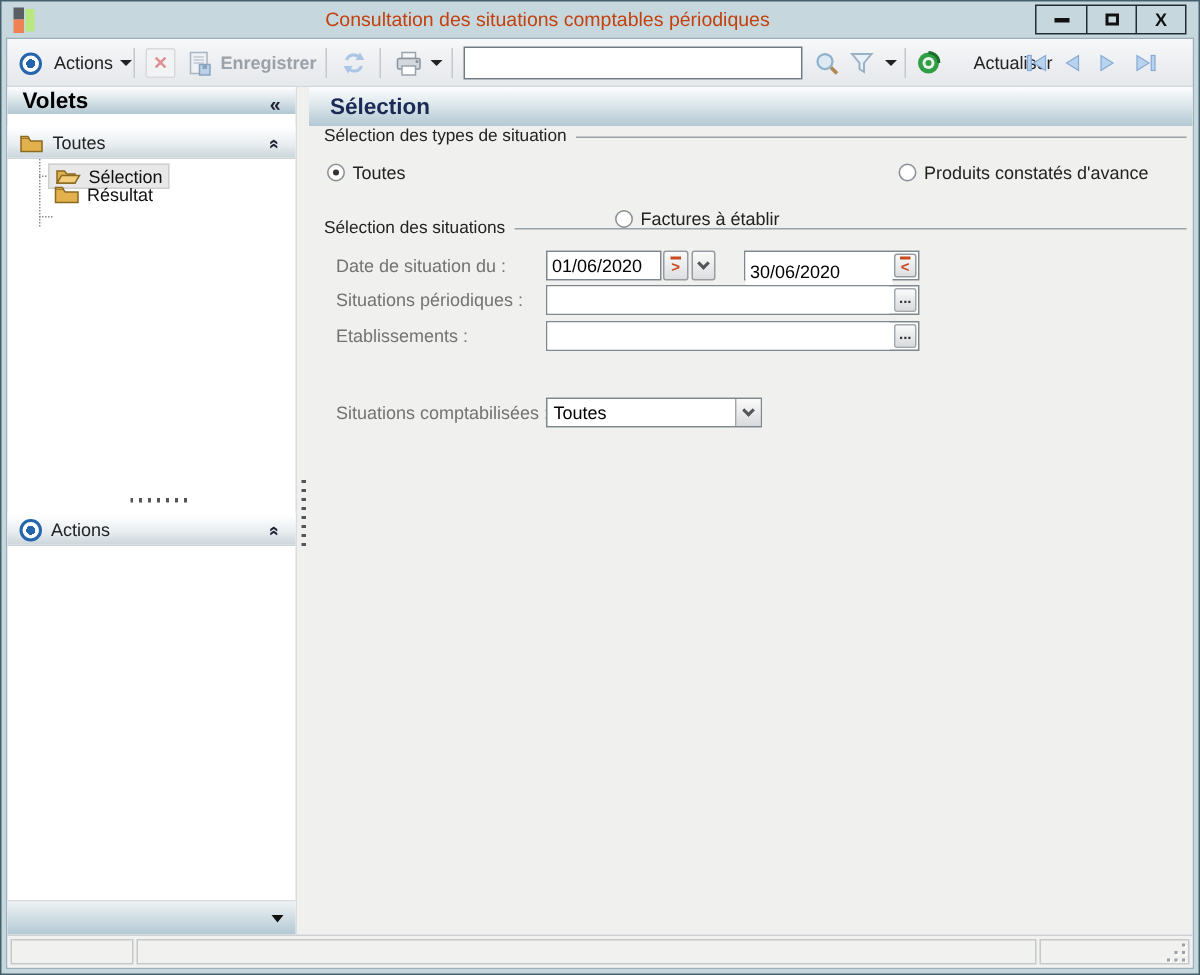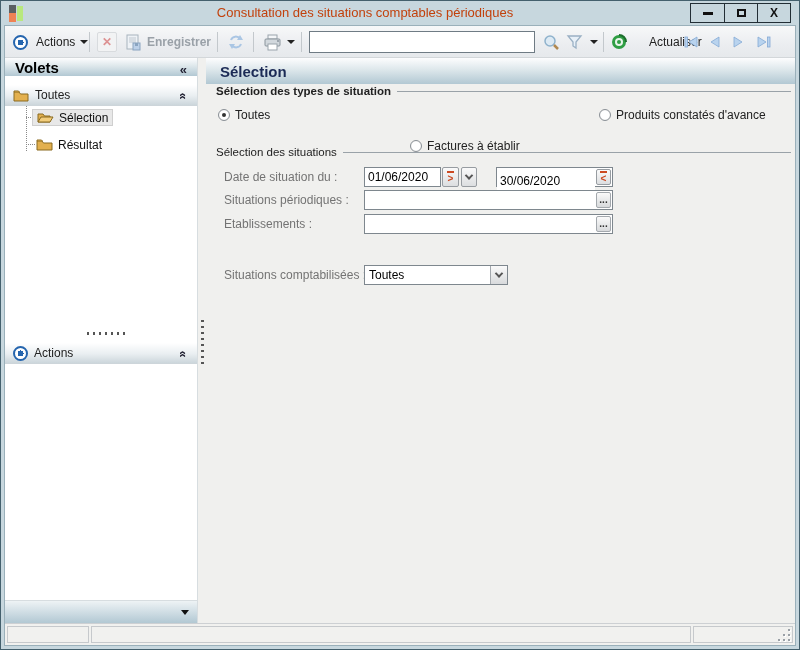--- a/index.html
+++ b/index.html
@@ -228,21 +228,21 @@
           <div class="vline"></div>
           <div class="hline" style="top:11px;"></div>
           <div class="hline" style="top:38px;"></div>
           <div class="tree-item sel" style="top:3px;">
             <svg width="17" height="13" viewBox="0 0 17 13">
               <path d="M1 3 L6 3 L7.5 5 L13 5 L13 11 L1 11 Z" fill="#e3b04e" stroke="#8a6a20"></path>
               <path d="M4 6 L16 6 L13 11 L1 11 Z" fill="#f2cd7c" stroke="#8a6a20"></path>
             </svg>
             <span class="lbl">Sélection</span>
           </div>
-          <div class="tree-item" style="top:30px;">
+          <div class="tree-item" style="top:15px;">
             <svg width="17" height="13" viewBox="0 0 17 13">
               <path d="M1 3 L6 3 L7.5 5 L16 5 L16 12 L1 12 Z" fill="#e3b04e" stroke="#8a6a20"></path>
               <path d="M1 3 L1 2 L5.5 2 L6.5 3" fill="#e3b04e" stroke="#8a6a20"></path>
             </svg>
             <span class="lbl">Résultat</span>
           </div>
         </div>
         <div class="hsplit-dots"></div>
         <div class="group-header actions-header">
           <span class="target-icon" style="margin-left:8px;"></span>
@@ -256,21 +256,21 @@
 
       <div class="vsplit">
         <div class="vdots"></div>
       </div>
 
       <div class="mainpanel">
         <div class="main-header">
           <span class="ttl">Sélection</span>
         </div>
 
-        <div class="legend" style="top:27px;font-weight:bold;">
+        <div class="legend" style="top:27px;">
           <span>Sélection des types de situation</span>
             <span class="line"></span>
         </div>
         <div class="radio-wrap" style="left:12px;">
           <span class="radio checked"></span>
           <span>Toutes</span>
         </div>
         <div class="radio-wrap" style="left:204px;margin-top:31px;">
           <span class="radio"></span>
           <span>Factures à établir</span>

